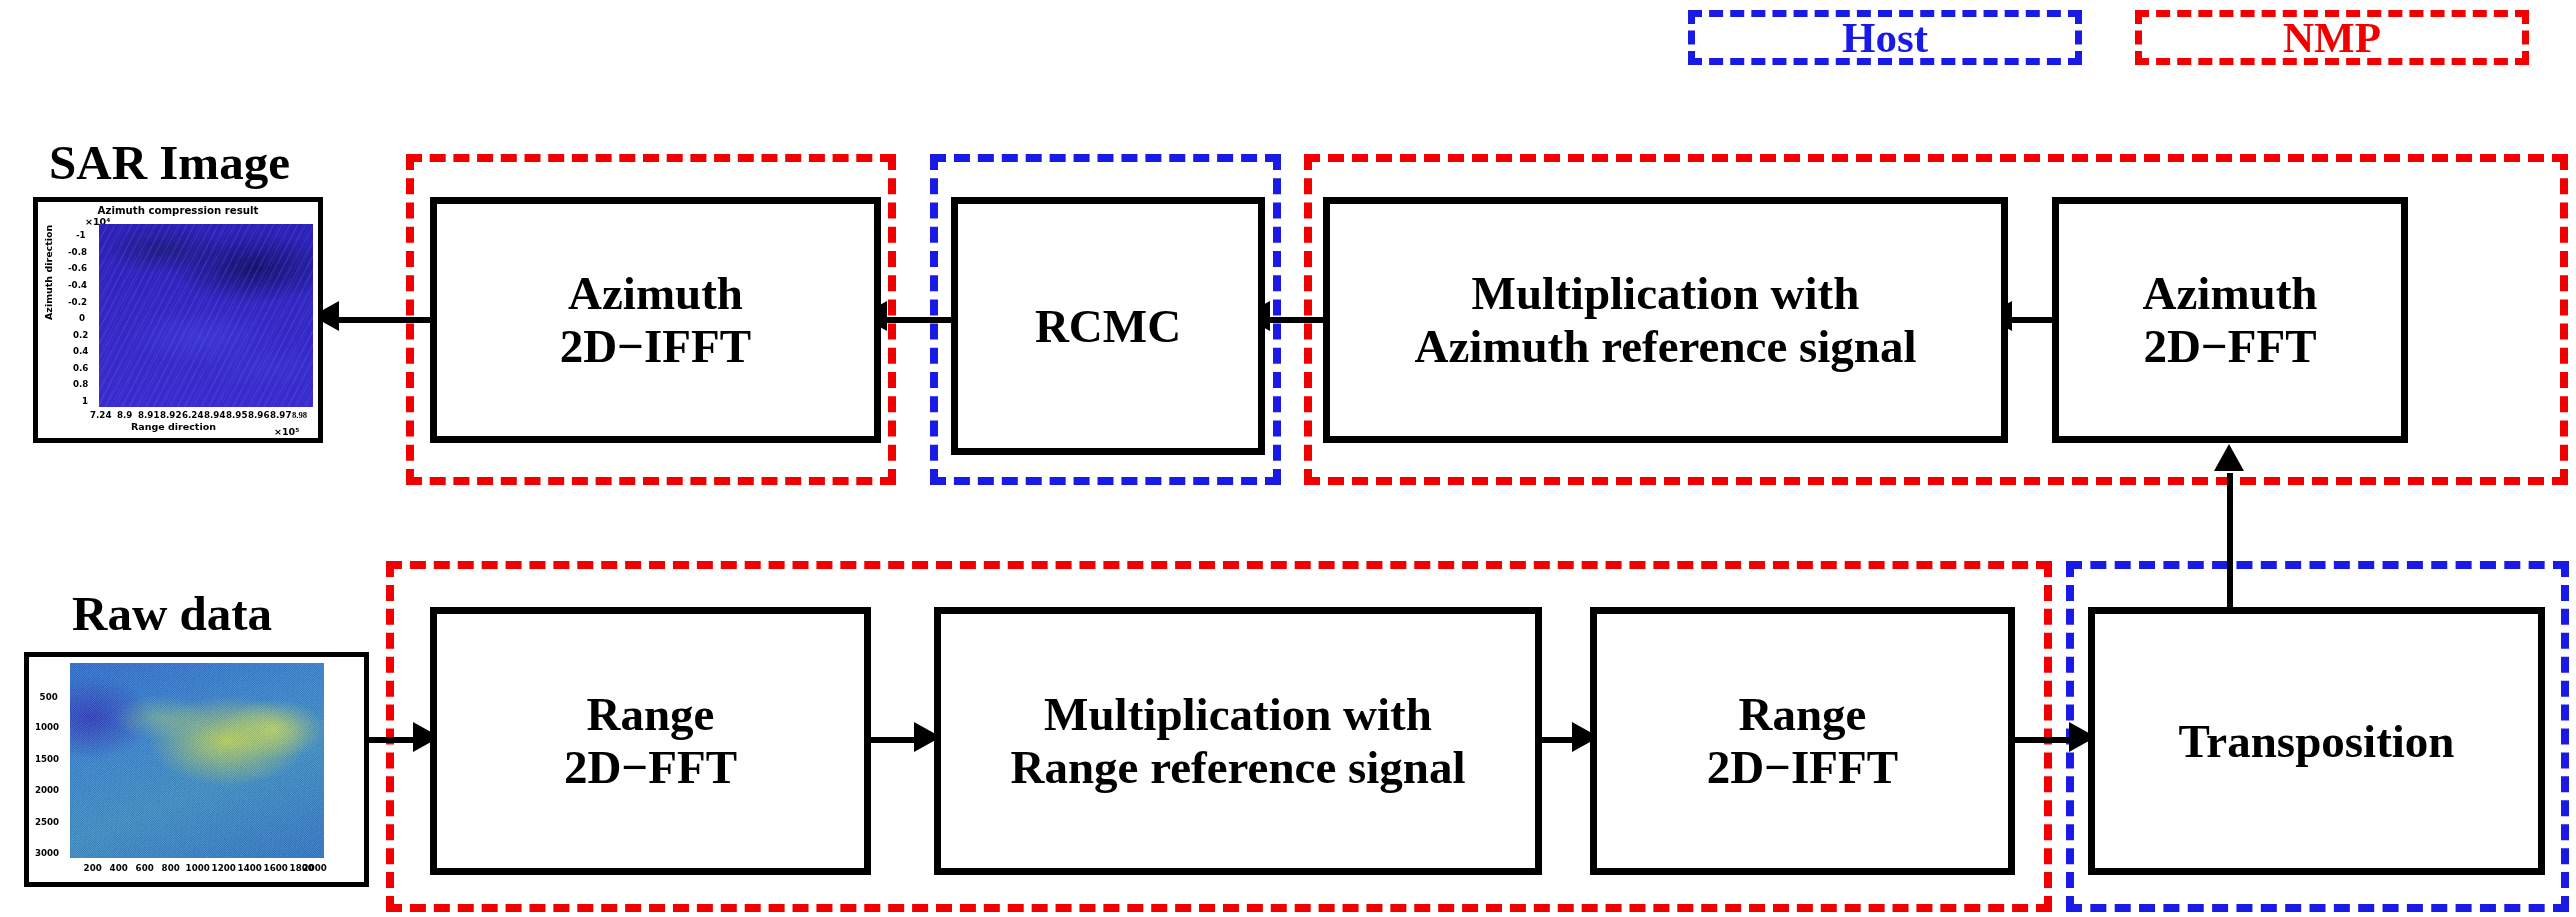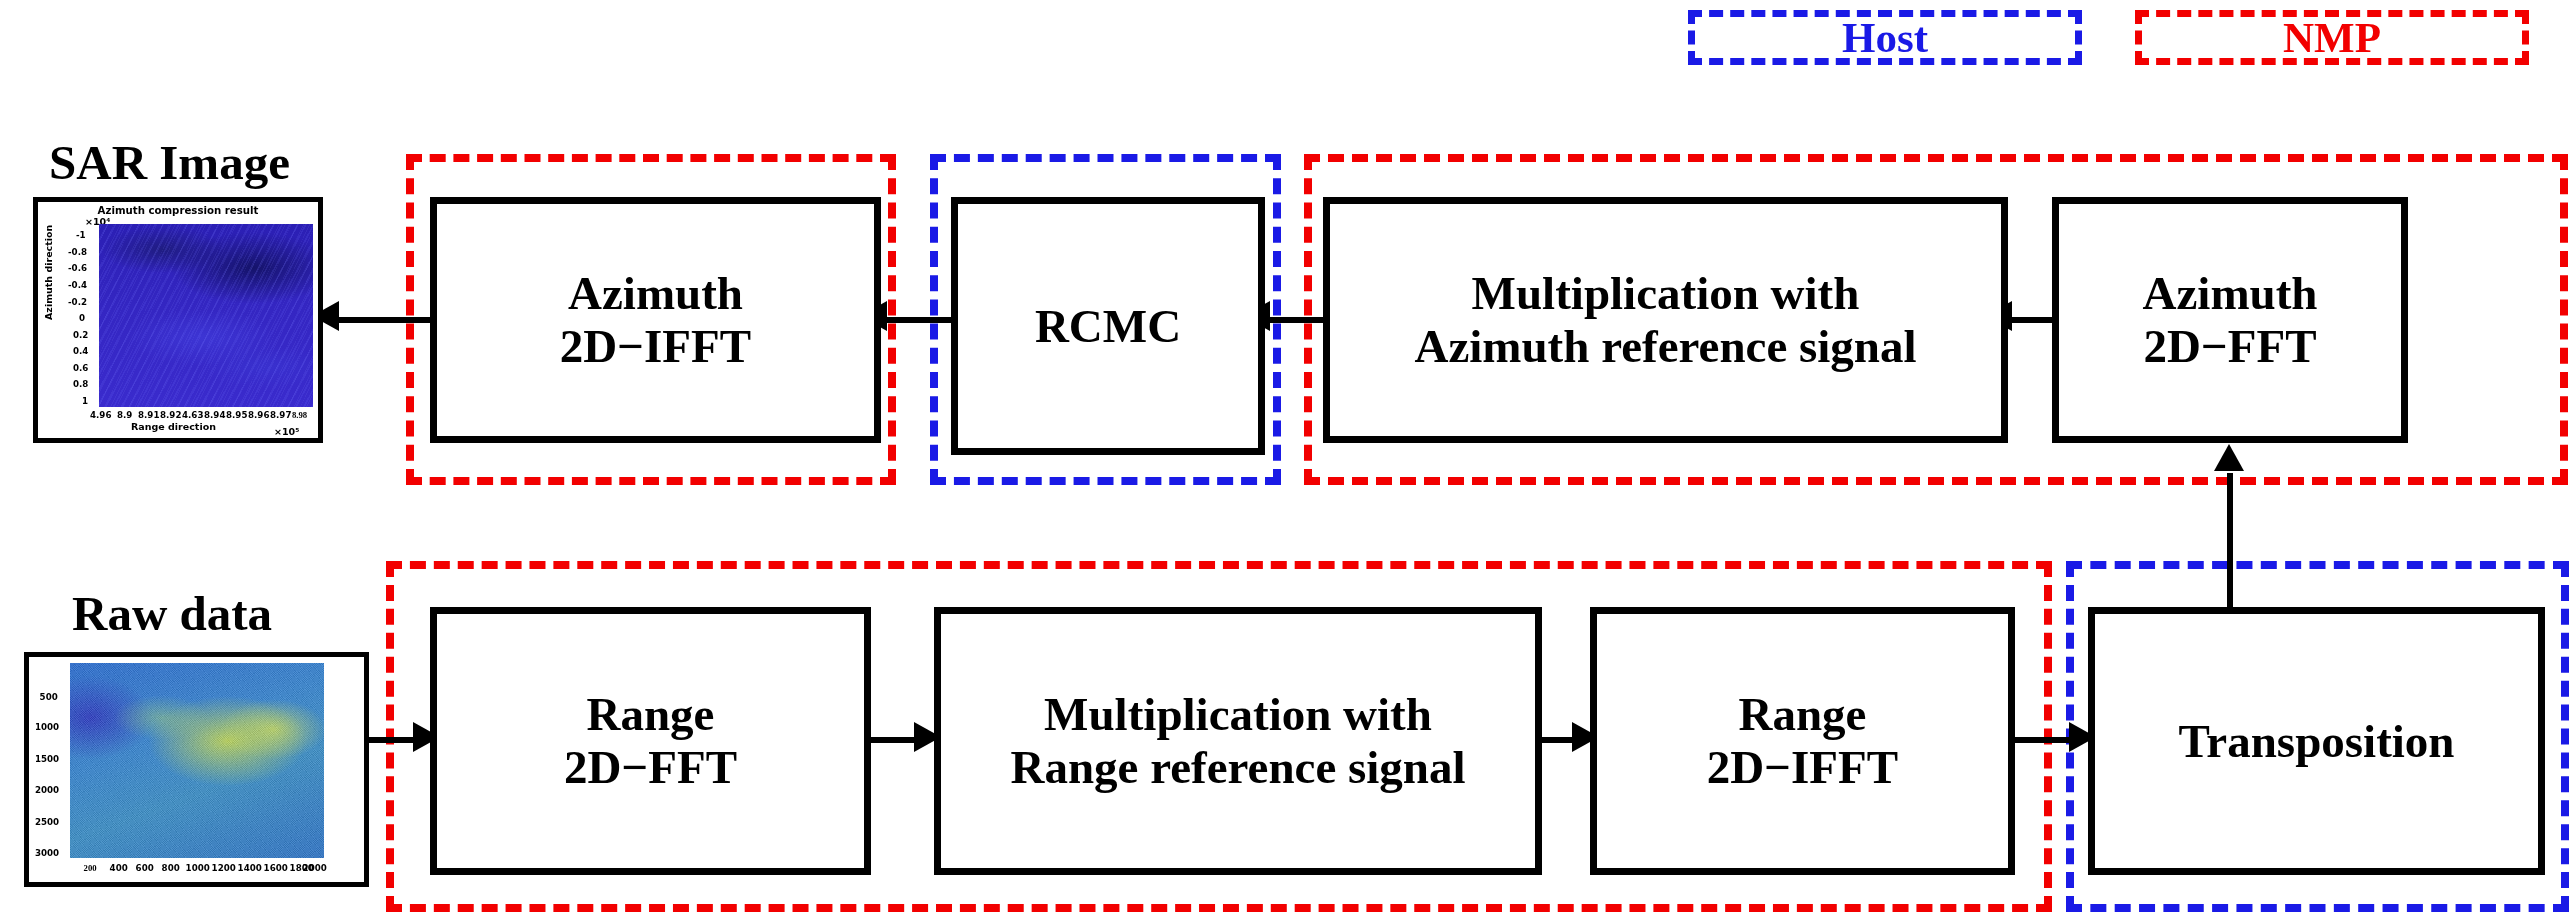--- a/index.html
+++ b/index.html
@@ -208,25 +208,25 @@
       <div class="tick" style="left:30px;top:95px;">-0.2</div>
       <div class="tick" style="left:41px;top:111px;">0</div>
       <div class="tick" style="left:35px;top:128px;">0.2</div>
       <div class="tick" style="left:35px;top:144px;">0.4</div>
       <div class="tick" style="left:35px;top:161px;">0.6</div>
       <div class="tick" style="left:35px;top:177px;">0.8</div>
       <div class="tick" style="left:44px;top:194px;">1</div>
     </div>
 
     <div>
-      <div class="tick" style="left:52px;top:208px;">4.96</div>
+      <div class="tick" style="left:52px;top:208px;">7.24</div>
       <div class="tick" style="left:79px;top:208px;">8.9</div>
       <div class="tick" style="left:100px;top:208px;">8.91</div>
       <div class="tick" style="left:122px;top:208px;">8.92</div>
-      <div class="tick" style="left:144px;top:208px;">4.63</div>
+      <div class="tick" style="left:144px;top:208px;">6.24</div>
       <div class="tick" style="left:166px;top:208px;">8.94</div>
       <div class="tick" style="left:188px;top:208px;">8.95</div>
       <div class="tick" style="left:210px;top:208px;">8.96</div>
       <div class="tick" style="left:232px;top:208px;">8.97</div>
       <div class="tick" style="left:254px;top:208px;font-family:Liberation Serif, serif;">8.98</div>
     </div>
   </div>
 
   <div class="thumb thumb-raw">
     <div class="canvas raw-canvas"></div>
@@ -234,21 +234,21 @@
     <div>
       <div class="tick" style="left:11px;top:35px;">500</div>
       <div class="tick" style="left:6.3px;top:65px;">1000</div>
       <div class="tick" style="left:6.3px;top:97px;">1500</div>
       <div class="tick" style="left:6.3px;top:128px;">2000</div>
       <div class="tick" style="left:6.3px;top:160px;">2500</div>
       <div class="tick" style="left:6.3px;top:191px;">3000</div>
     </div>
 
     <div>
-      <div class="tick" style="left:55px;top:206px;font-family:Liberation Serif, serif;">200</div>
+      <div class="tick" style="left:55px;top:206px;">200</div>
       <div class="tick" style="left:81px;top:206px;">400</div>
       <div class="tick" style="left:107px;top:206px;">600</div>
       <div class="tick" style="left:133px;top:206px;">800</div>
       <div class="tick" style="left:157px;top:206px;">1000</div>
       <div class="tick" style="left:183px;top:206px;">1200</div>
       <div class="tick" style="left:209px;top:206px;">1400</div>
       <div class="tick" style="left:235px;top:206px;">1600</div>
       <div class="tick" style="left:261px;top:206px;">1800</div>
       <div class="tick" style="left:274px;top:206px;">2000</div>
     </div>

